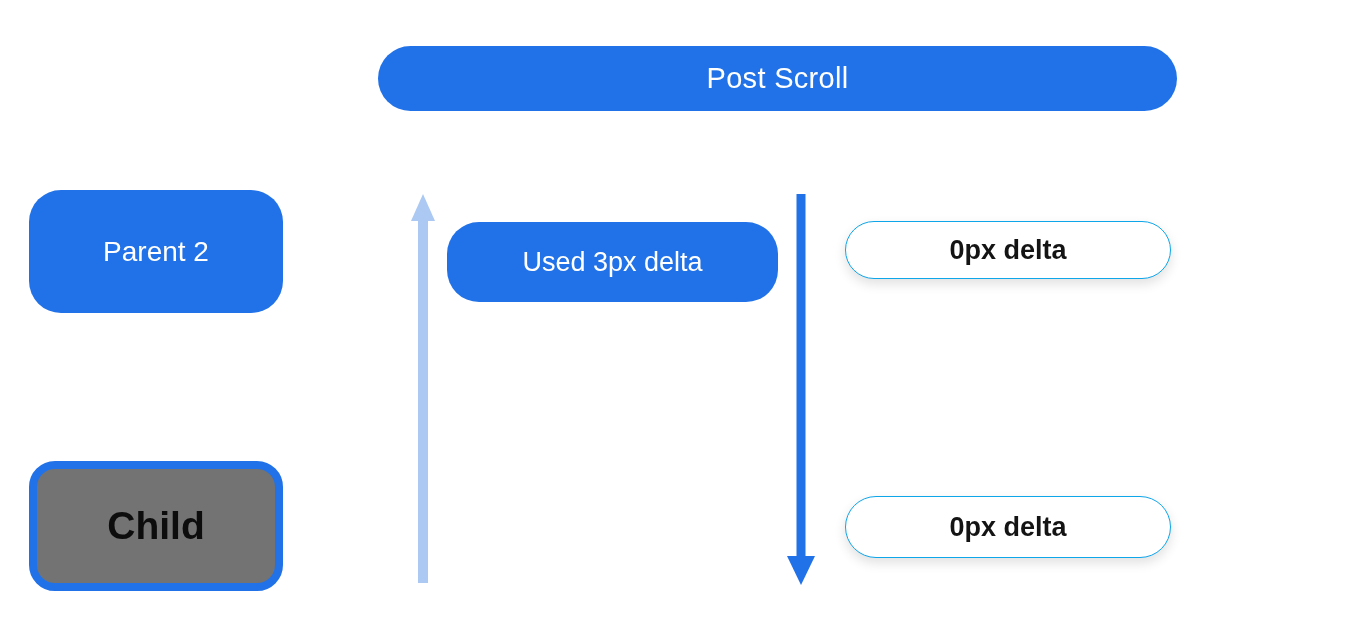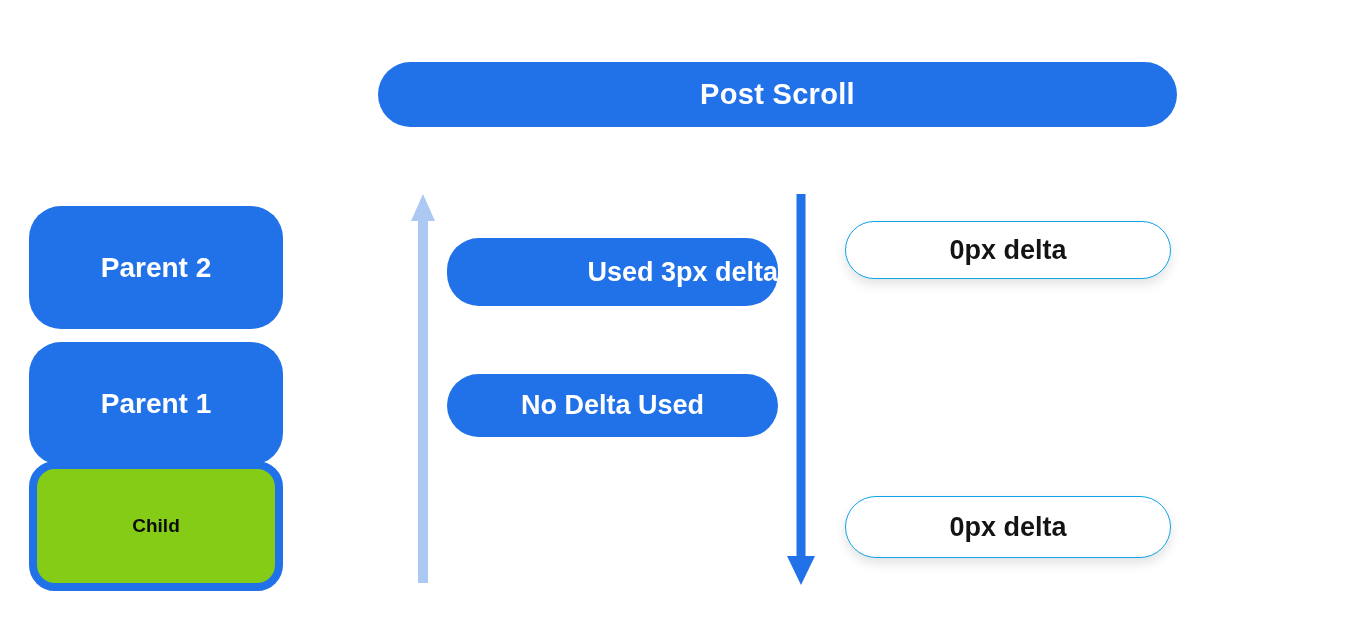--- a/index.html
+++ b/index.html
@@ -17,22 +17,21 @@
   .pill, .box {
     position: absolute;
     display: flex;
     align-items: center;
     justify-content: center;
   }
 
   .blue-fill {
     background: #2172e8;
     color: #ffffff;
-    font-weight: bold;
-    margin-top: 16px;
+    font-weight: normal;
   }
 
   
   .header-pill {
     left: 378px; top: 46px;
     width: 799px; height: 65px;
     border-radius: 33px;
     font-size: 29px;
     letter-spacing: 0.3px;
   }
@@ -41,36 +40,36 @@
   .node-box {
     left: 29px;
     width: 254px;
     border-radius: 32px;
     font-size: 28px;
   }
   .node-parent2 { top: 190px; height: 123px; }
   .node-parent1 { top: 326px; height: 123px; }
   .node-child {
     top: 461px; height: 130px;
-    background: #84cc16;
+    background: #737373;
     border: 8px solid #2172e8;
     border-radius: 26px;
     color: #0d0d0d;
     font-weight: 600;
-    font-size: 19px;
+    font-size: 39px;
   }
 
   
   .mid-pill {
     left: 447px;
     width: 331px;
     border-radius: 32px;
     font-size: 27px;
   }
-  .mid-pill-1 { top: 222px; height: 68px; justify-content: flex-end; }
+  .mid-pill-1 { top: 222px; height: 80px; }
   .mid-pill-2 { top: 358px; height: 63px; }
 
   
   .white-pill {
     left: 845px;
     width: 326px;
     background: #ffffff;
     border: 1px solid #0ea5e9;
     border-radius: 31px;
     box-shadow: 0 5px 12px rgba(0,0,0,0.12);
@@ -92,40 +91,34 @@
 <div class="canvas">
 
   <div class="pill blue-fill header-pill">
     <span>Post Scroll</span>
   </div>
 
   <div class="box blue-fill node-box node-parent2">
     <span>Parent 2</span>
   </div>
 
-  <div class="box blue-fill node-box node-parent1">
-    <span>Parent 1</span>
-  </div>
 
   <div class="box node-box node-child">
     <span>Child</span>
   </div>
 
   <svg class="arrow arrow-up" width="28" height="390" viewBox="0 0 28 390">
     <rect x="9" y="20" width="10" height="369" fill="#abc9f2"></rect>
     <polygon points="14,0 2,27 26,27" fill="#abc9f2"></polygon>
   </svg>
 
   <div class="pill blue-fill mid-pill mid-pill-1">
     <span>Used 3px delta</span>
   </div>
 
-  <div class="pill blue-fill mid-pill mid-pill-2">
-    <span>No Delta Used</span>
-  </div>
 
   <svg class="arrow arrow-down" width="30" height="391" viewBox="0 0 30 391">
     <rect x="10.5" y="0" width="9" height="366" fill="#2172e8"></rect>
     <polygon points="15,391 1,362 29,362" fill="#2172e8"></polygon>
   </svg>
 
   <div class="pill white-pill white-pill-1">
     <span>0px delta</span>
   </div>
 

